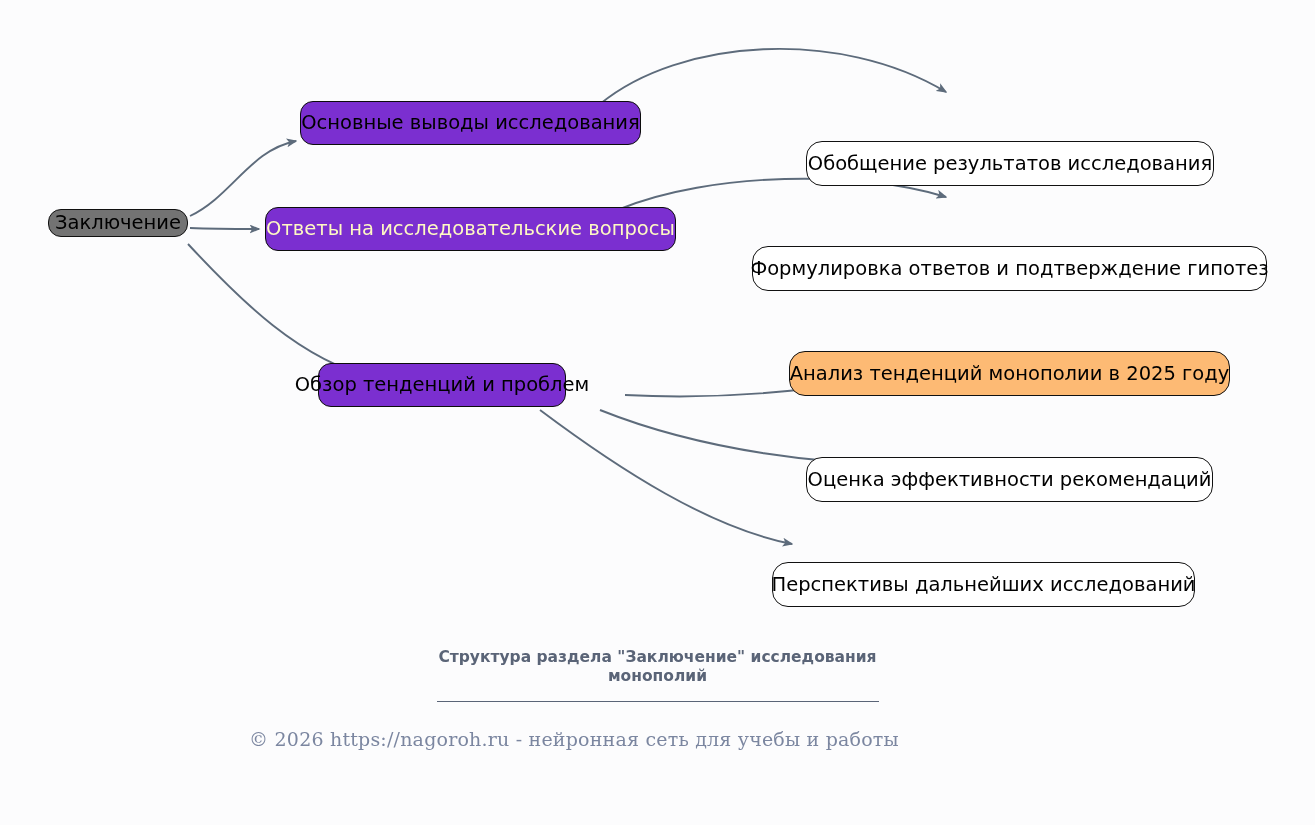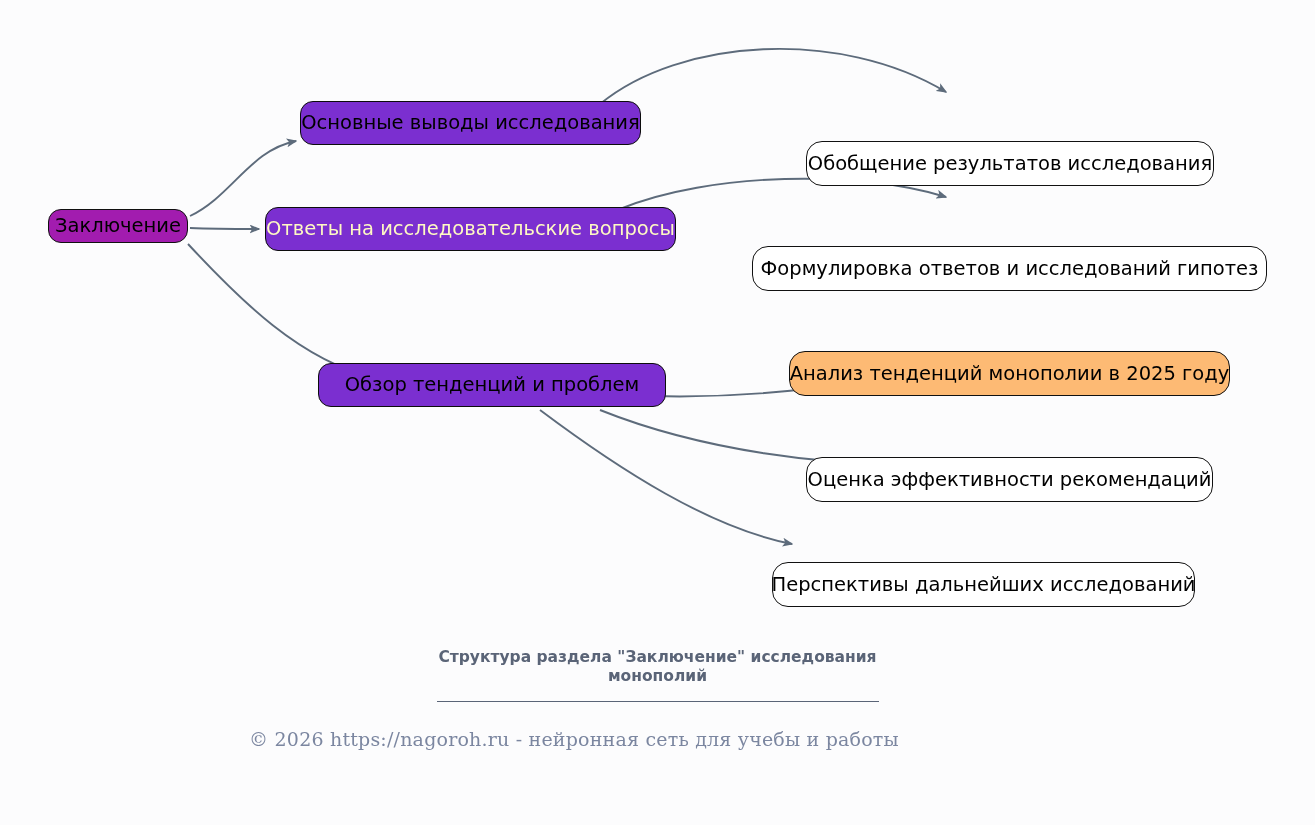--- a/index.html
+++ b/index.html
@@ -121,42 +121,42 @@
         <path d="M 190 228 C 215 229, 232 229, 259 229"></path>
         <path d="M 188 244 C 240 300, 300 360, 374 378"></path>
         <path d="M 600 104 C 680 38, 840 28, 946 92"></path>
         <path d="M 620 209 C 710 172, 860 170, 946 197"></path>
         <path d="M 625 395 C 720 400, 860 392, 957 355"></path>
         <path d="M 600 410 C 700 450, 830 468, 922 462"></path>
         <path d="M 540 410 C 620 470, 710 528, 792 544"></path>
       </g>
   </svg>
 
-  <div class="node node-root" style="left: 48px; top: 209px; width: 140px; height: 34px; background: #a21caf; color: rgb(0, 0, 0);">
+  <div class="node node-root" style="left: 48px; top: 209px; width: 140px; height: 28px; background: #737373; color: rgb(0, 0, 0);">
     <span>Заключение</span>
   </div>
 
   <div class="node node-branch" style="left: 300px; top: 101px; width: 341px; height: 44px; background: rgb(123, 47, 208); color: rgb(0, 0, 0);">
     <span>Основные выводы исследования</span>
   </div>
 
   <div class="node node-branch" style="left: 265px; top: 207px; width: 411px; height: 44px; background: rgb(123, 47, 208); color: #fef9c3;">
     <span>Ответы на исследовательские вопросы</span>
   </div>
 
-  <div class="node node-branch" style="left: 318px; top: 363px; width: 348px; height: 44px; background: rgb(123, 47, 208); color: rgb(0, 0, 0);">
+  <div class="node node-branch" style="left: 318px; top: 363px; width: 248px; height: 44px; background: rgb(123, 47, 208); color: rgb(0, 0, 0);">
     <span>Обзор тенденций и проблем</span>
   </div>
 
   <div class="node node-leaf" style="left: 806px; top: 101px; width: 408px; height: 45px; background: rgb(255, 255, 255); color: rgb(0, 0, 0);">
     <span>Обобщение результатов исследования</span>
   </div>
 
   <div class="node node-leaf" style="left: 752px; top: 206px; width: 515px; height: 45px; background: rgb(255, 255, 255); color: rgb(0, 0, 0);">
-    <span>Формулировка ответов и исследований гипотез</span>
+    <span>Формулировка ответов и подтверждение гипотез</span>
   </div>
 
   <div class="node node-leaf" style="left: 789px; top: 311px; width: 441px; height: 45px; background: #fdba74; color: rgb(0, 0, 0);">
     <span>Анализ тенденций монополии в 2025 году</span>
   </div>
 
   <div class="node node-leaf" style="left: 806px; top: 417px; width: 407px; height: 45px; background: rgb(255, 255, 255); color: rgb(0, 0, 0);">
     <span>Оценка эффективности рекомендаций</span>
   </div>
 

